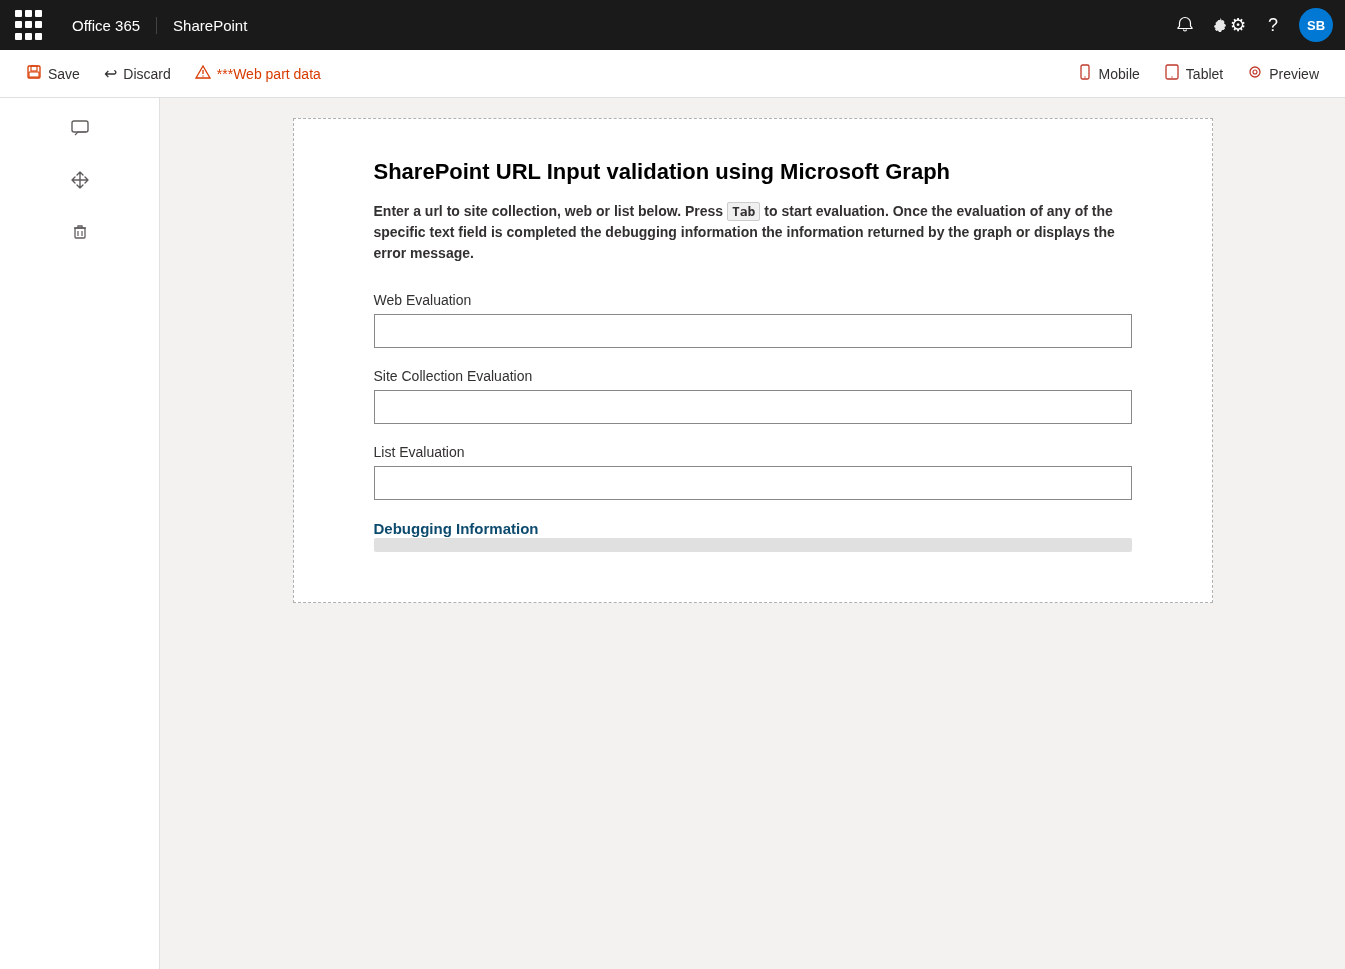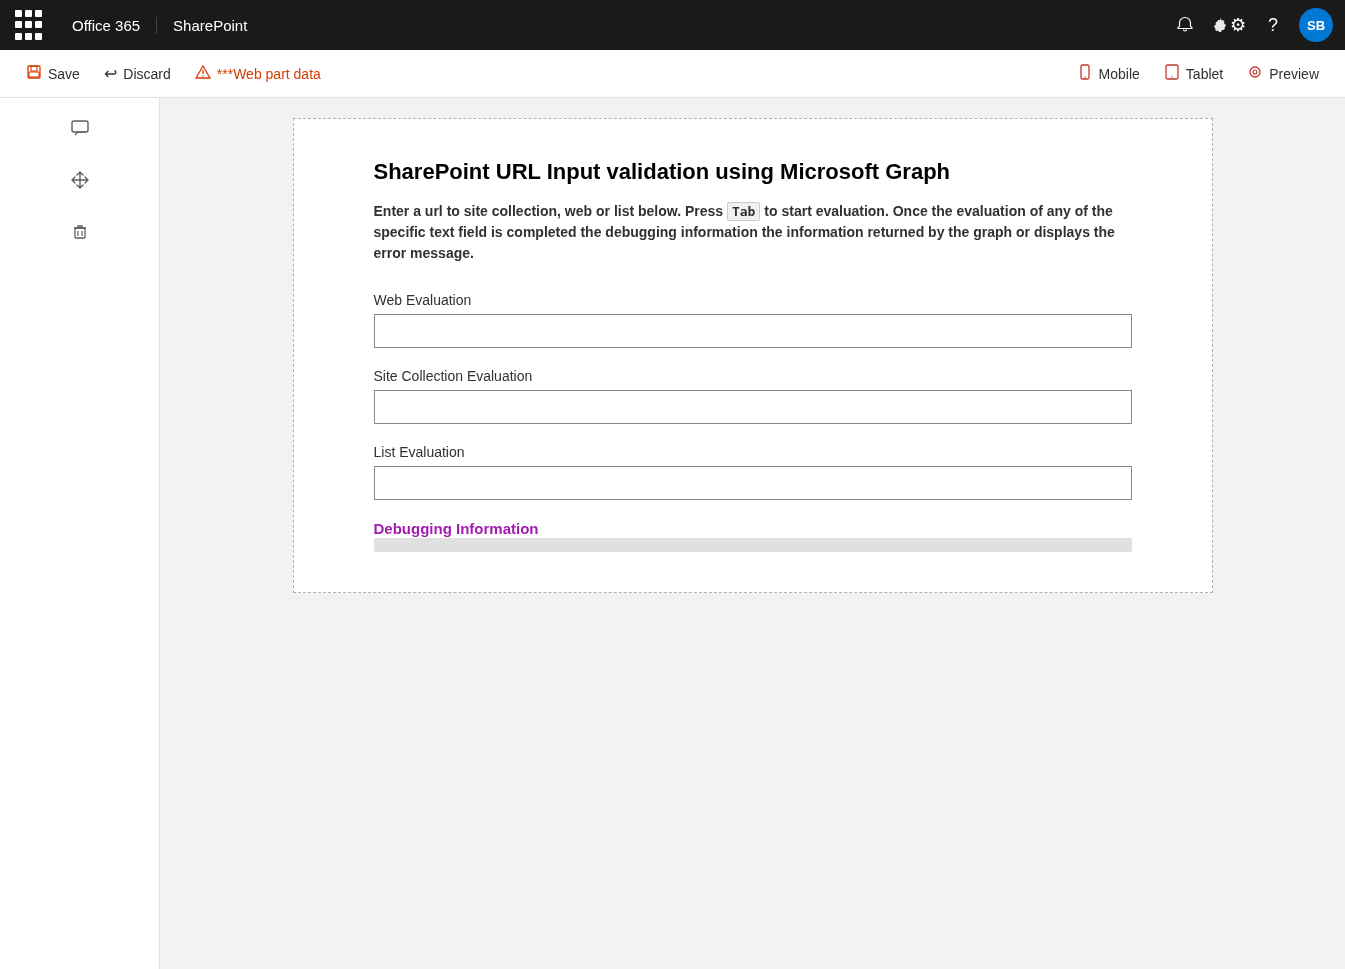--- a/index.html
+++ b/index.html
@@ -98,21 +98,21 @@
       padding: 20px;
       overflow-y: auto;
     }
 
     
     .webpart-container {
       background: #fff;
       width: 100%;
       max-width: 920px;
       border: 1.5px dashed #b0b0b0;
-      padding: 40px 80px 40px 80px;
+      padding: 40px 80px 50px 80px;
       position: relative;
     }
 
     .webpart-title {
       font-size: 22px;
       font-weight: 700;
       color: #000;
       margin-bottom: 16px;
     }
     .webpart-description {
@@ -142,21 +142,21 @@
       border: 1px solid #8a8886;
       padding: 0 8px;
       font-size: 14px;
       margin-bottom: 20px;
       outline: none;
     }
 
     .debug-title {
       font-size: 15px;
       font-weight: 700;
-      color: #a21caf;
+      color: #0c4a6e;
       margin-bottom: 1px;
     }
     .debug-bar {
       width: 100%;
       height: 14px;
       background: #e0e0e0;
       border-radius: 2px;
     }
   </style>
 </head>

